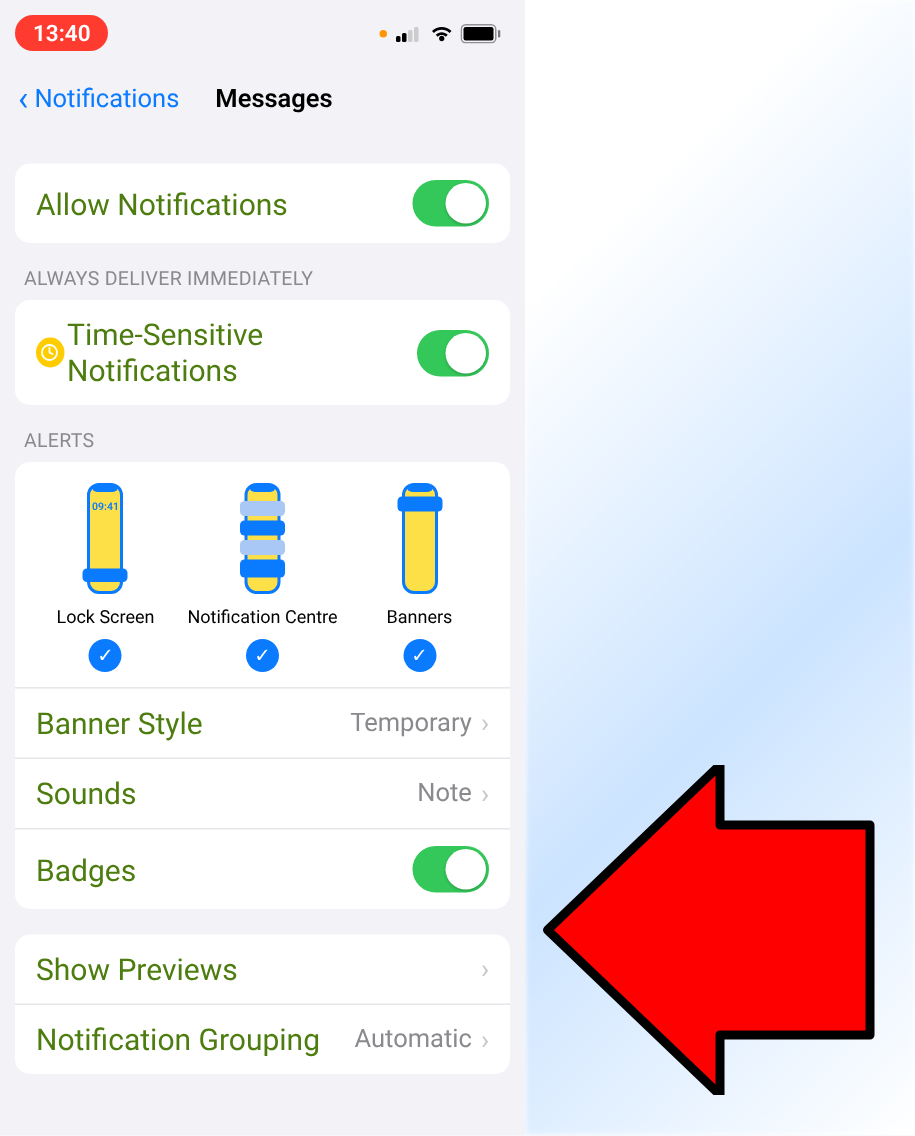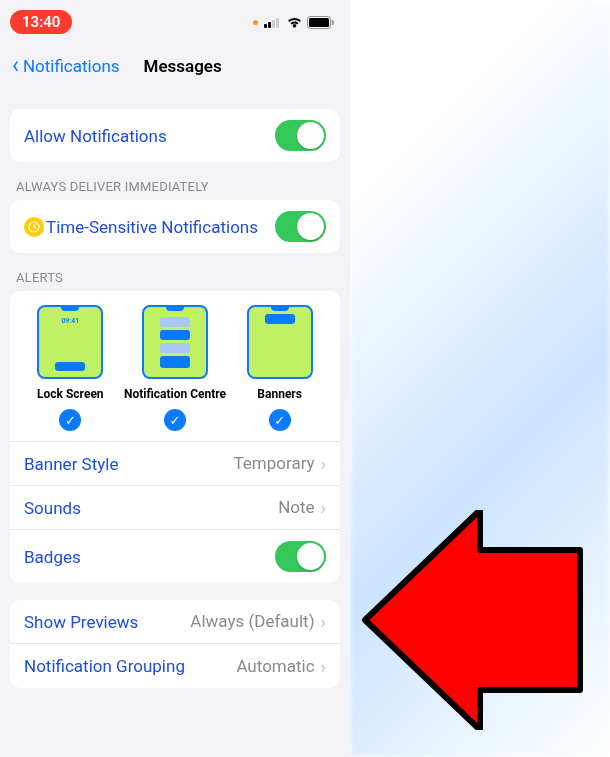--- a/index.html
+++ b/index.html
@@ -17,40 +17,40 @@
     .back-chev { color: #0a7aff; font-size: 23px; line-height: 1; margin-right: -2px; font-weight:400;}
     .back-text { color: #0a7aff; font-size: 17px; }
     .nav-title { font-size: 17px; font-weight: 600; margin-left: 18px; color: #000; }
     .group { margin-top: 17px; }
     .group-header { font-size: 13px; color: #8a8a8e; padding: 0 16px 6px; letter-spacing: 0.2px; text-transform: none; }
     .group-footer { font-size: 13px; color: #8a8a8e; padding: 8px 16px 0; line-height: 1.35; }
     .list { background: #fff; border-radius: 10px; margin: 0 10px; overflow: hidden; }
     .row { display: flex; align-items: center; justify-content: space-between; padding: 11px 14px; min-height: 44px; border-bottom: 0.5px solid #e5e5ea; }
     .row:last-child { border-bottom: none; }
     .row-left { display: flex; align-items: center; gap: 2px; }
-    .row-label { font-size: 17px; color: #1d4ed8; }
+    .row-label { font-size: 20px; color: #4d7c0f; }
     .row-value { font-size: 17px; color: #8a8a8e; display: flex; gap: 6px; }
     .chevron-right { color: #c7c7cc; font-size: 18px; }
     .toggle { width: 51px; height: 31px; border-radius: 16px; position: relative; }
     .toggle.on { background: #34c759; }
     .toggle .knob { width: 27px; height: 27px; background: #fff; border-radius: 50%; position: absolute; top: 2px; box-shadow: 0 1px 2px rgba(0,0,0,0.2); }
     .toggle.on .knob { right: 2px; }
     .ts-icon { width: 20px; height: 20px; border-radius: 50%; background: #ffcc00; display: flex; align-items: center; justify-content: center; color: #fff; font-size: 12px; }
     .alerts-container { background: #fff; border-radius: 10px; margin: 0 10px; overflow: hidden; }
     .alerts-row { display: flex; justify-content: space-around; padding: 14px 8px 10px; border-bottom: 0.5px solid #e5e5ea; }
     .alert-item { display: flex; flex-direction: column; align-items: center; gap: 8px; width: 100px; }
-    .phone-icon { width: 66px; height: 74px; border: 2.5px solid #0a7aff; border-radius: 8px; position: relative; background: #bef264; }
+    .phone-icon { width: 24px; height: 74px; border: 2.5px solid #0a7aff; border-radius: 8px; position: relative; background: #fde047; }
     .phone-icon .notch { width: 18px; height: 4px; background: #0a7aff; border-radius: 0 0 4px 4px; position: absolute; top: 0; left: 50%; transform: translateX(-50%); }
     .lock-time { font-size: 7px; color: #0a7aff; font-weight: 600; position: absolute; top: 10px; left: 50%; transform: translateX(-50%); }
     .lock-bar { width: 30px; height: 9px; background: #0a7aff; border-radius: 3px; position: absolute; bottom: 6px; left: 50%; transform: translateX(-50%); }
     .nc-bars { position: absolute; top: 10px; left: 50%; transform: translateX(-50%); display: flex; flex-direction: column; gap: 3px; }
     .nc-bars span { width: 30px; height: 10px; border-radius: 3px; }
     .nc-bars span:nth-child(1){background:#a9c8f5;} .nc-bars span:nth-child(2){background:#0a7aff;} .nc-bars span:nth-child(3){background:#a9c8f5;} .nc-bars span:nth-child(4){background:#0a7aff;height:12px;}
     .banner-bar { width: 30px; height: 10px; background: #0a7aff; border-radius: 3px; position: absolute; top: 7px; left: 50%; transform: translateX(-50%); }
-    .alert-label { font-size: 12px; color: #000; text-align: center; white-space: nowrap; font-weight: bold; }
+    .alert-label { font-size: 12px; color: #000; text-align: center; white-space: nowrap; }
     .check { width: 22px; height: 22px; border-radius: 50%; background: #0a7aff; color: #fff; display: flex; align-items: center; justify-content: center; font-size: 13px; }
     .arrow-overlay { position: absolute; left: 350px; top: 510px; pointer-events: none; }
     .first-group { margin-top: 20px; }
   </style>
 </head>
 <body>
 
 <div class="bg-blur"></div>
 
 <div class="phone">
@@ -169,21 +169,20 @@
           </div>
       </div>
     </div>
   </div>
 
   <div class="group">
     <div class="list">
       <div class="row">
         <span class="row-label">Show Previews</span>
         <div class="row-value">
-          <span>Always (Default)</span>
           <span class="chevron-right">›</span>
         </div>
       </div>
       <div class="row">
         <span class="row-label">Notification Grouping</span>
         <div class="row-value">
           <span>Automatic</span>
           <span class="chevron-right">›</span>
         </div>
       </div>

